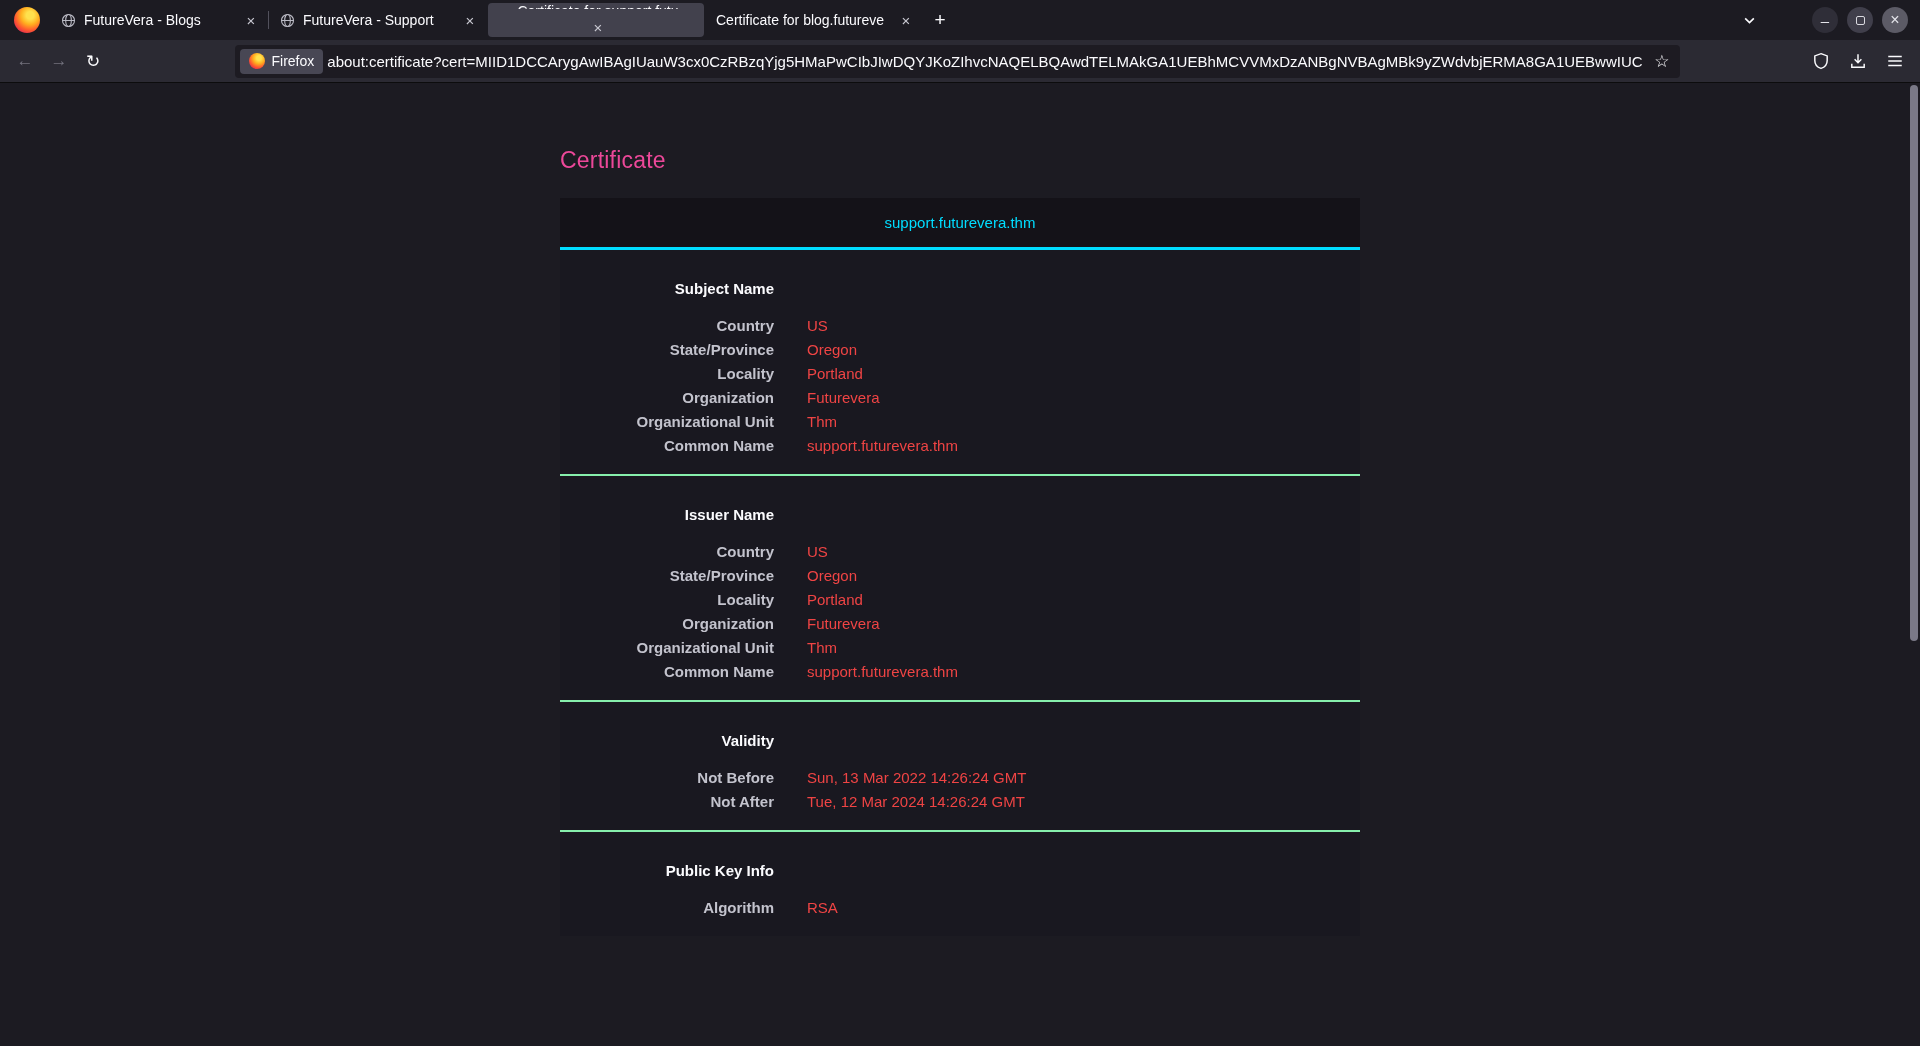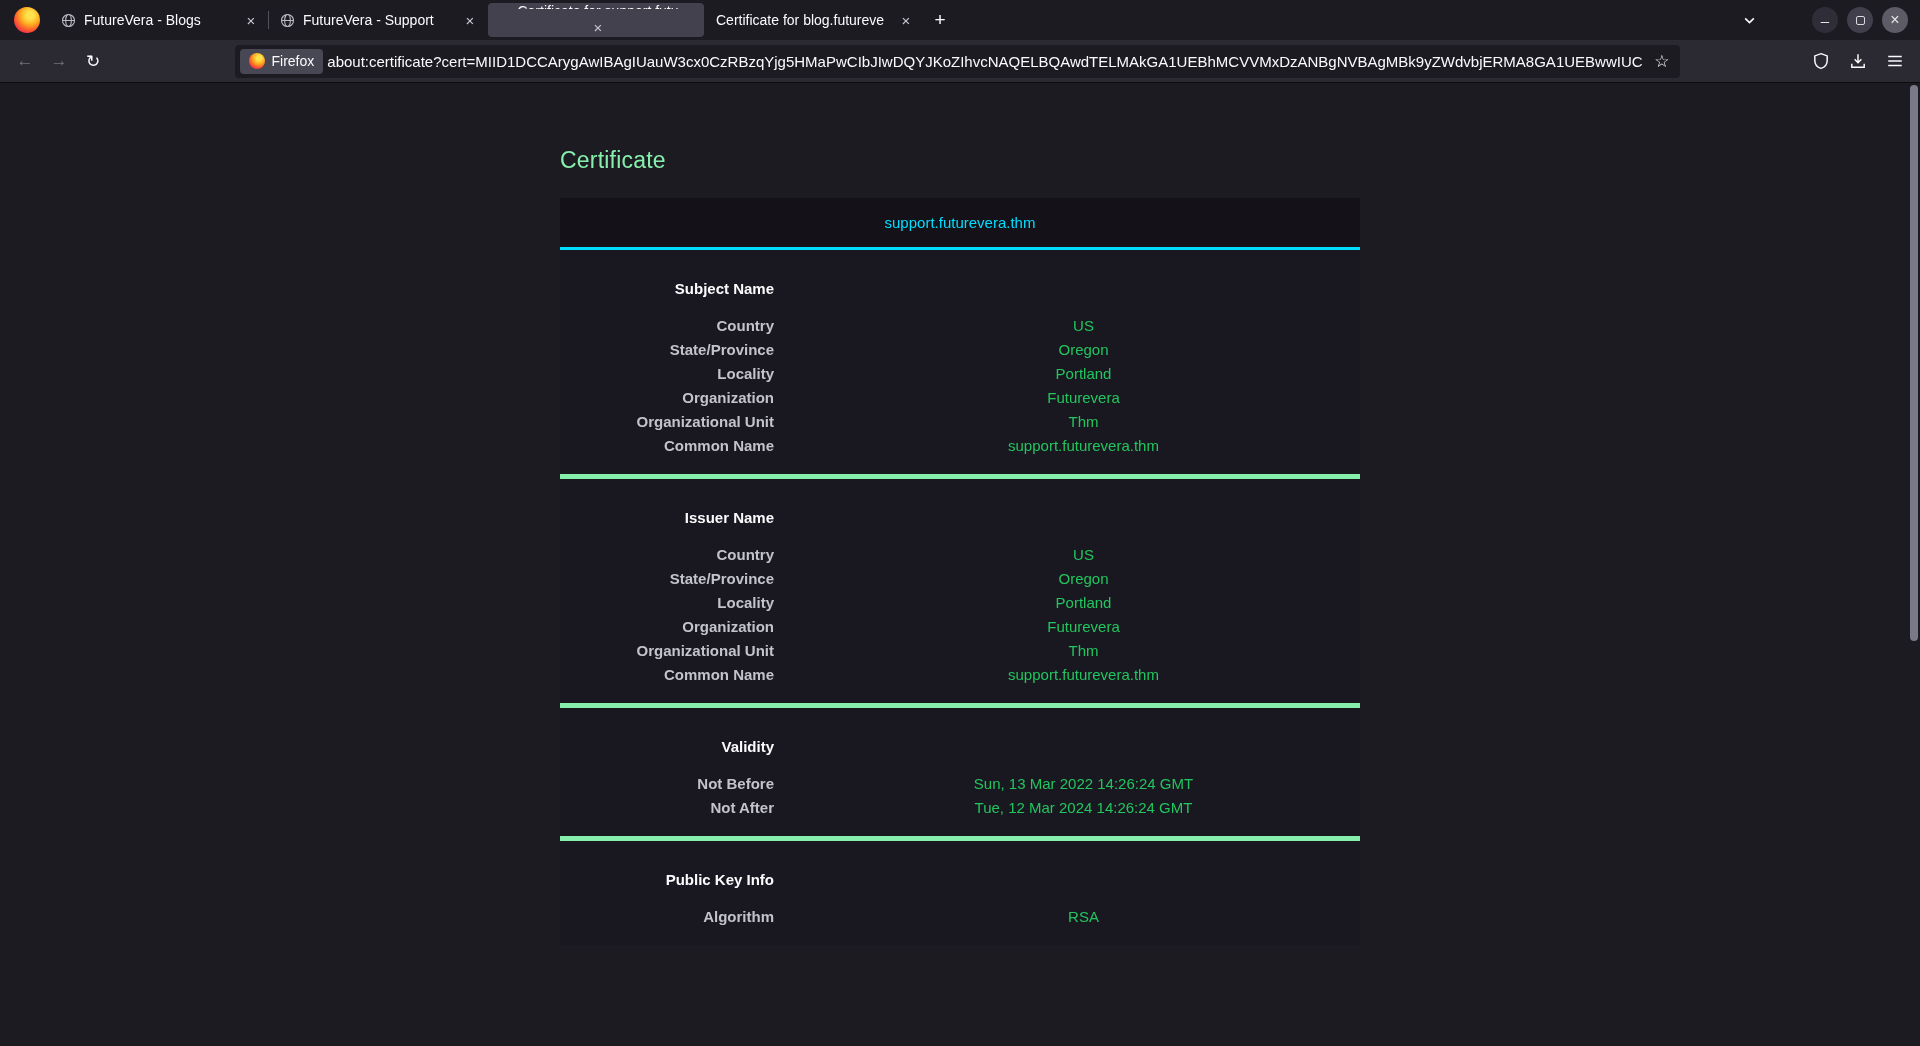--- a/index.html
+++ b/index.html
@@ -82,42 +82,42 @@
   .tool-icons { display:flex; align-items:center; gap:3px; }
   .tool-icon {
     width:34px; height:32px; border-radius:4px; display:flex; align-items:center;
     justify-content:center; color:#fbfbfe;
   }
 
   
   .content { position:relative; height:963px; background:#1c1b22; overflow:hidden; }
   .cert-wrap { width:800px; margin:0 auto; }
   .page-title {
-    margin:64px 0 24px; font-size:23px; font-weight:400; color:#86efac;
+    margin:64px 0 24px; font-size:23px; font-weight:400; color:#ec4899;
     letter-spacing:.2px;
   }
   .cert-card { background:#191820; }
   .cert-header {
     height:52px; background:#141218; border-bottom:3px solid var(--accent);
     display:flex; align-items:center; justify-content:center;
     color:var(--accent); font-size:15px; cursor:default;
   }
-  .cert-section { padding:30px 0 16px; border-bottom:5px solid #86efac; }
+  .cert-section { padding:30px 0 16px; border-bottom:2px solid #86efac; }
   .cert-section:last-child { border-bottom:none; }
   .section-title {
     width:214px; text-align:right; font-size:15px; font-weight:700; color:#fbfbfe;
     line-height:18px;
   }
   .rows { margin-top:16px; }
   .row {
     display:grid; grid-template-columns:214px 1fr; column-gap:33px;
     line-height:24px; font-size:15px;
   }
   .row .label { text-align:right; font-weight:700; color:#c3c3cd; }
-  .row .value { color:#22c55e;text-align:center; }
+  .row .value { color:#ef4444; }
 
   
   .scrollbar { position:absolute; top:0; right:0; width:12px; height:963px; background:#1c1b22; }
   .scroll-thumb {
     position:absolute; top:2px; right:2px; width:8px; height:556px; border-radius:4px;
     background:#7a7987;
   }
 
   svg { display:block; }
 </style>

